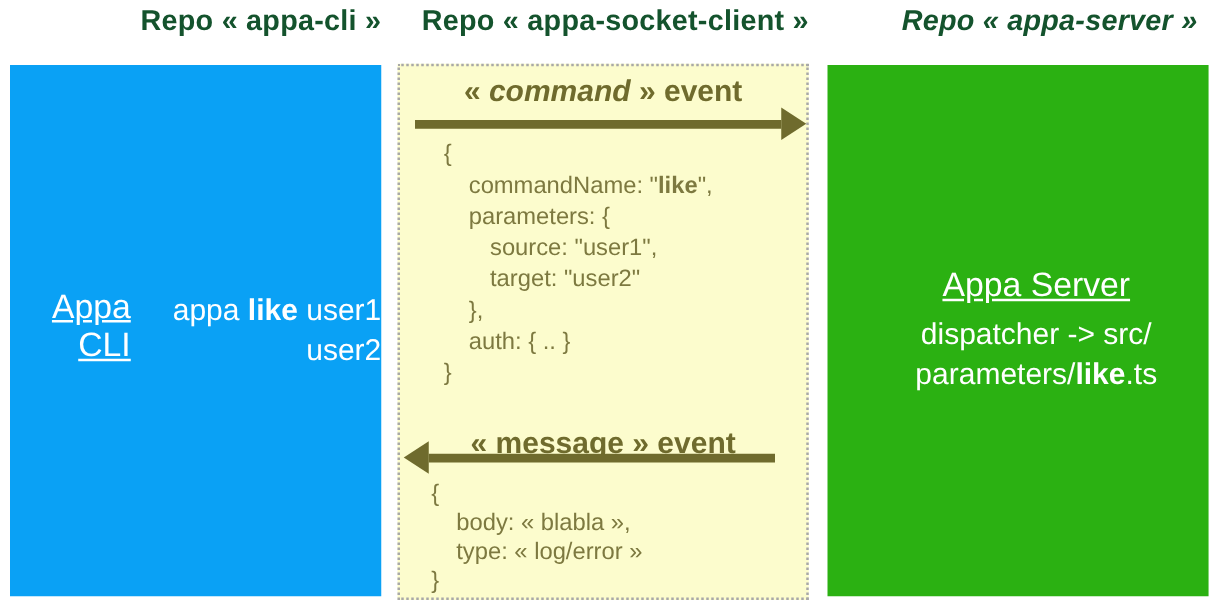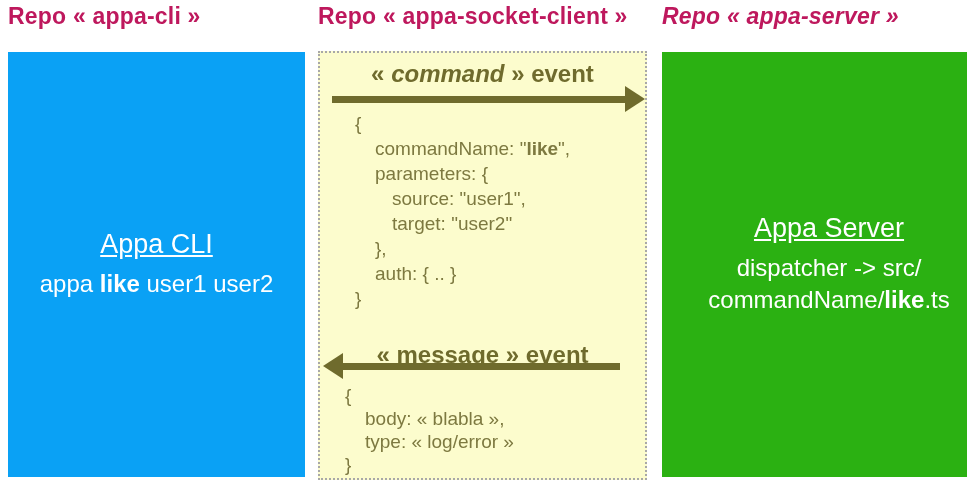--- a/index.html
+++ b/index.html
@@ -2,32 +2,32 @@
 <html><head>
 <meta charset="utf-8">
 <style>
   html,body{margin:0;padding:0;background:#ffffff;}
   .canvas{
     position:relative;width:967px;height:487px;background:#ffffff;
     font-family:"Liberation Sans",sans-serif;overflow:hidden;
   }
   
   .col-header{
-    position:absolute;top:3px;font-weight:bold;font-size:23px;color:#be185d;
-    text-align:left;letter-spacing:.2px;
+    position:absolute;top:3px;font-weight:bold;font-size:23px;color:#14532d;
+    text-align:right;letter-spacing:.2px;
   }
   .h-cli{left:8px;width:297px;}
   .h-socket{left:318px;width:329px;}
   .h-server{left:662px;width:296px;font-style:italic;}
 
   
   .box{position:absolute;top:52px;height:425px;}
   .blue{
     left:8px;width:297px;background:#0aa1f5;color:#fff;
-    display:flex;flex-direction:column;justify-content:center;align-items:center;text-align:left;
+    display:flex;justify-content:center;align-items:center;text-align:right;
   }
   .green{
     left:662px;width:296px;background:#2bb112;color:#fff;
     display:flex;flex-direction:column;justify-content:center;align-items:center;text-align:center;padding-left:19px;
   }
   .yellow{
     left:318px;top:51px;width:329px;height:429px;box-sizing:border-box;
     background:#fcfccd;border:2px dotted #a8a8a8;
   }
   .box-title{font-size:27px;text-decoration:underline;margin-bottom:8px;}
@@ -118,16 +118,16 @@
       <div class="ln i1">body: « blabla »,</div>
       <div class="ln i1">type: « log/error »</div>
       <div class="ln i0">}</div>
     </div>
 
   </div>
 
   <div class="box green">
     <div class="box-title">Appa Server</div>
     <div class="box-sub">dispatcher -&gt; src/</div>
-    <div class="box-sub"><span>commandName/</span><span class="b">like</span><span>.ts</span></div>
+    <div class="box-sub"><span>parameters/</span><span class="b">like</span><span>.ts</span></div>
   </div>
 
 </div>
 
 </body></html>

